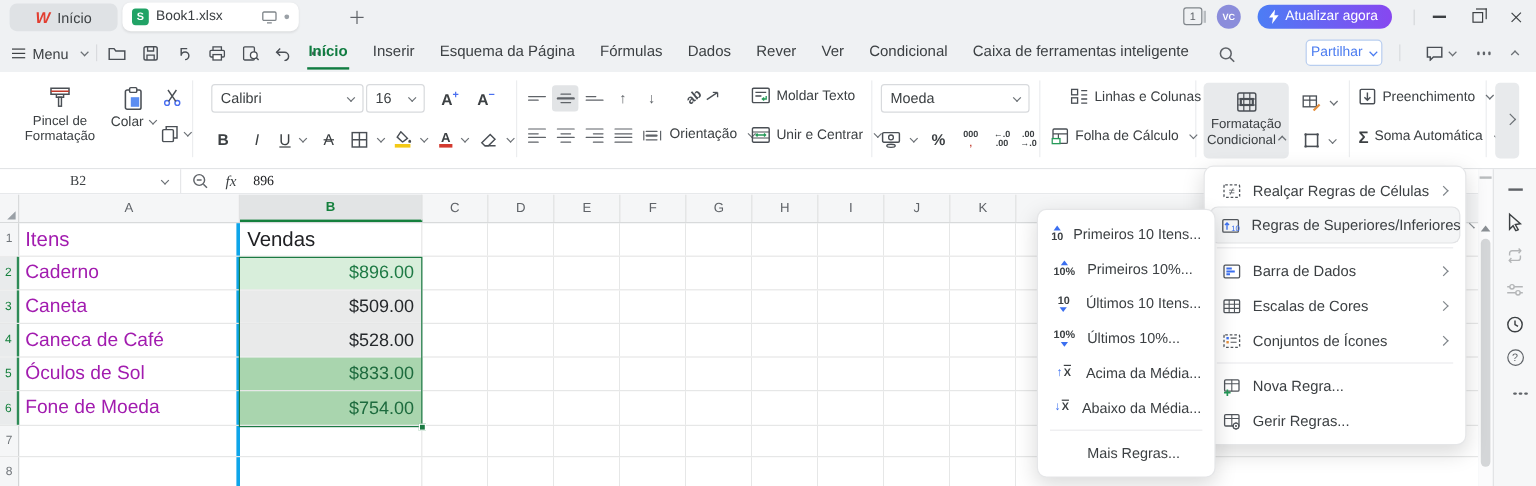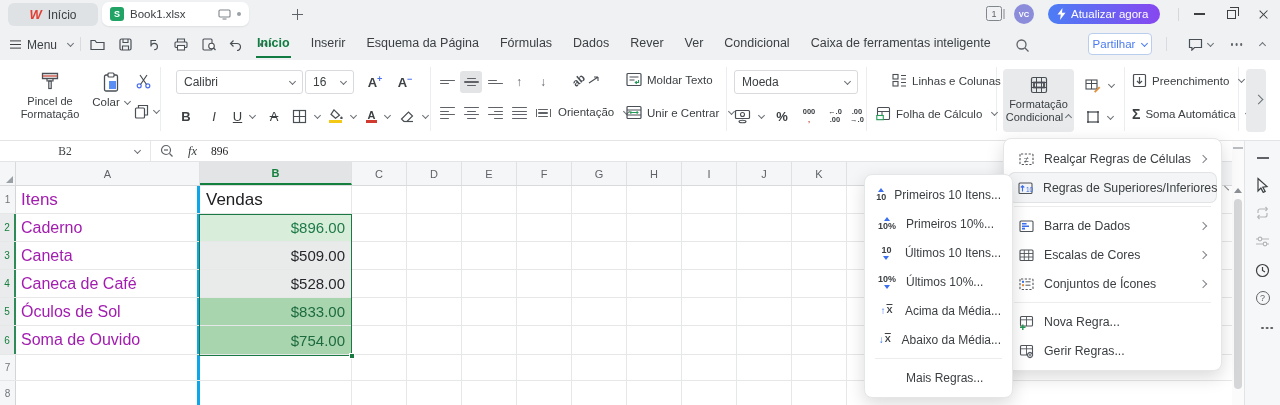--- a/index.html
+++ b/index.html
@@ -625,21 +625,21 @@
     </div>
     <div class="grow h28">
       <div class="rn selrow">5</div>
       <div class="ca">Óculos de Sol</div>
       <div class="cb fill-green">$833.00</div>
       <div class="cfill"></div>
         <div class="crest"></div>
     </div>
     <div class="grow h29">
       <div class="rn selrow">6</div>
-      <div class="ca">Soma de Ouvido</div>
+      <div class="ca">Fone de Moeda</div>
       <div class="cb fill-green">$754.00</div>
       <div class="cfill"></div>
         <div class="crest"></div>
     </div>
     <div class="grow h26">
       <div class="rn">7</div>
       <div class="ca"></div>
       <div class="cb"></div>
       <div class="cfill"></div>
         <div class="crest"></div>

